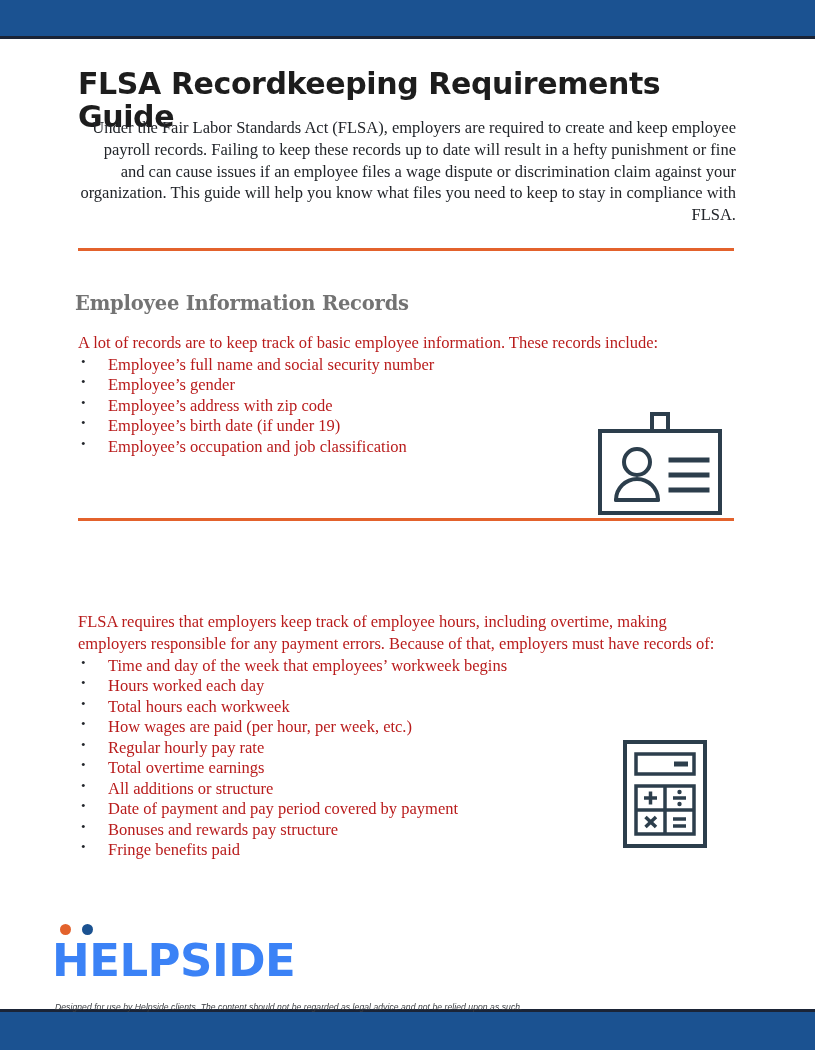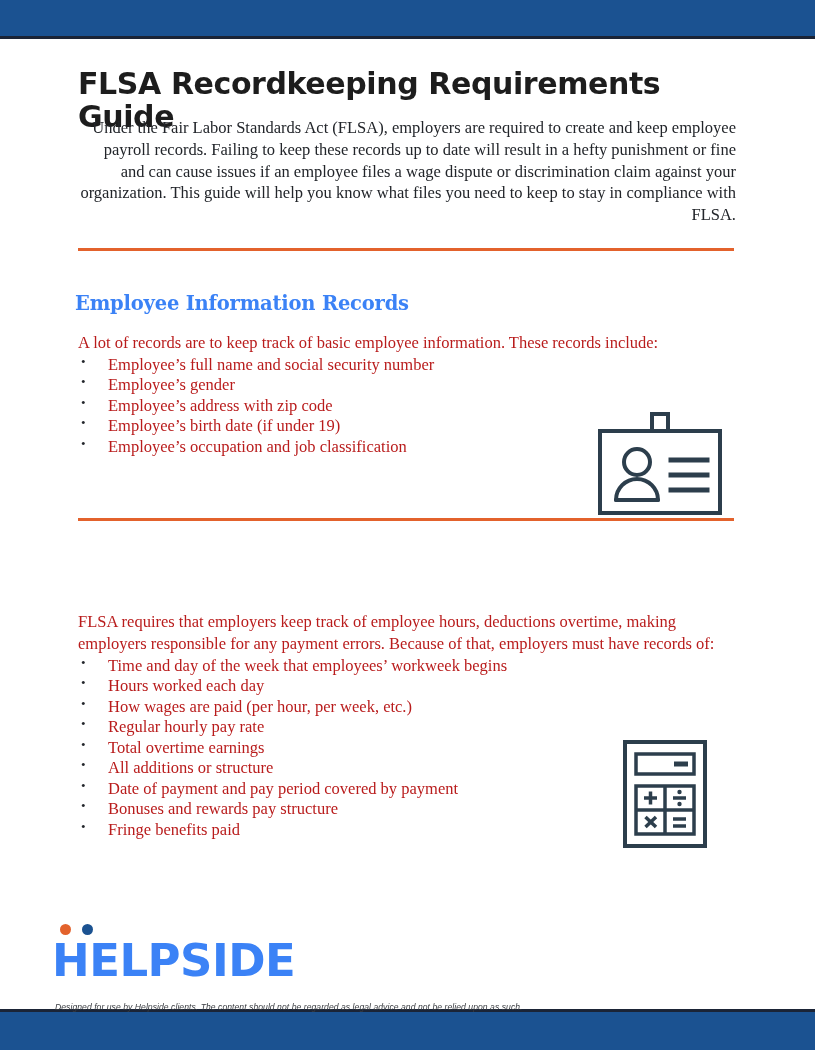--- a/index.html
+++ b/index.html
@@ -82,21 +82,21 @@
   .rule-2 { top: 479px; }
 
   
   .section-head {
     position: absolute;
     left: 75px;
     font-family: "DejaVu Serif", serif;
     font-weight: bold;
     font-size: 19.5px;
     letter-spacing: -0.2px;
-    color: #3b82f6;
+    color: #737373;
   }
   .sec1-head { top: 253px; }
   .sec2-head { top: 533px; }
 
   .section-body {
     position: absolute;
     left: 78px;
     font-size: 16.5px;
     line-height: 1.33;
     color: #b91c1c;
@@ -215,24 +215,25 @@
         <line x1="74" y1="48" x2="110" y2="48" stroke="#2C3E4C" stroke-width="5" stroke-linecap="square"></line>
         <line x1="74" y1="63" x2="110" y2="63" stroke="#2C3E4C" stroke-width="5" stroke-linecap="square"></line>
         <line x1="74" y1="78" x2="110" y2="78" stroke="#2C3E4C" stroke-width="5" stroke-linecap="square"></line>
       </svg>
     </div>
 
     <div class="rule rule-2"></div>
 
 
     <div class="section-body sec2-body">
-      <div>FLSA requires that employers keep track of employee hours, deductions overtime, making employers responsible for any payment errors. Because of that, employers must have records of:</div>
+      <div>FLSA requires that employers keep track of employee hours, including overtime, making employers responsible for any payment errors. Because of that, employers must have records of:</div>
       <ul class="bullets">
         <li>Time and day of the week that employees’ workweek begins</li>
         <li>Hours worked each day</li>
+        <li>Total hours each workweek</li>
         <li>How wages are paid (per hour, per week, etc.)</li>
         <li>Regular hourly pay rate</li>
         <li>Total overtime earnings</li>
         <li>All additions or structure</li>
         <li>Date of payment and pay period covered by payment</li>
         <li>Bonuses and rewards pay structure</li>
         <li>Fringe benefits paid</li>
       </ul>
     </div>
 

